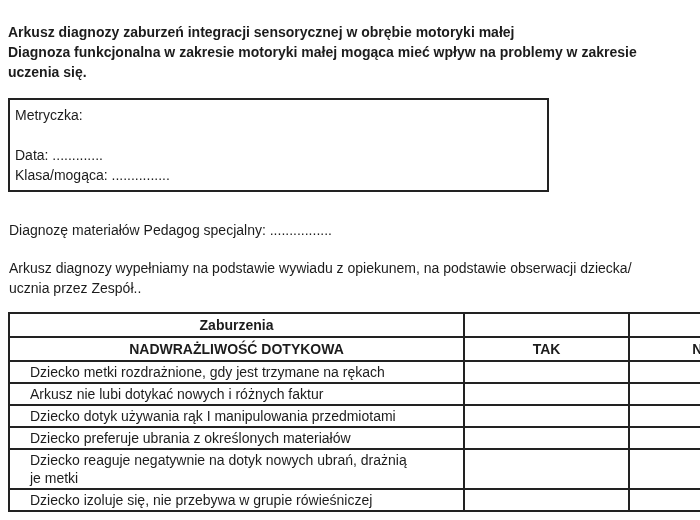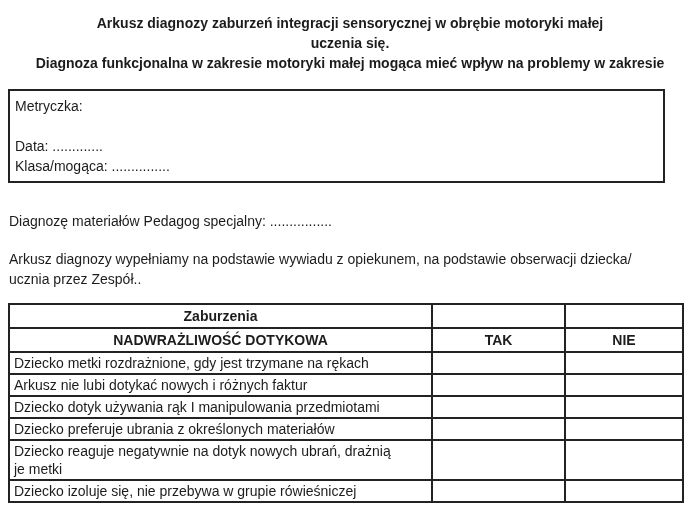--- a/index.html
+++ b/index.html
@@ -13,28 +13,27 @@
     font-size: 14px;
     color: #1c1c1c;
   }
   .page {
     width: 700px;
     height: 520px;
     box-sizing: border-box;
     padding: 0 8px;
   }
   .doc-title {
-    margin-top: 13px;
-    text-align: center;
+    margin-top: 22px;
     font-weight: bold;
     line-height: 20px;
   }
   .metric-box {
     margin-top: 16px;
-    width: 657px;
+    width: 541px;
     box-sizing: border-box;
     border: 2px solid #222;
     padding: 5px 4px 5px 5px;
     line-height: 20px;
   }
   .metric-box .blank-line { height: 20px; }
   .para-diag {
     margin: 28px 0 0 1px;
     line-height: 20px;
   }
@@ -43,21 +42,21 @@
     line-height: 20px;
   }
   table.diag-table {
     margin-top: 14px;
     border-collapse: collapse;
     table-layout: fixed;
     width: 656px;
   }
   .diag-table td {
     border: 2px solid #222;
-    padding: 1px 4px;
+    padding: 1px 20px;
     line-height: 18px;
     vertical-align: top;
     white-space: pre-line;
     overflow: hidden;
   }
   .diag-table tr.hdr-row td {
     text-align: center;
     font-weight: bold;
     line-height: 20px;
     white-space: nowrap;
@@ -66,22 +65,22 @@
   .col-tak { width: 123px; }
   .col-nie { width: 108px; }
 </style>
 </head>
 <body>
 
 <div class="page">
 
   <div class="doc-title">
     <div>Arkusz diagnozy zaburzeń integracji sensorycznej w obrębie motoryki małej</div>
+    <div>Diagnoza funkcjonalna w zakresie motoryki małej mogąca mieć wpływ na problemy w zakresie</div>
     <div>uczenia się.</div>
-    <div>Diagnoza funkcjonalna w zakresie motoryki małej mogąca mieć wpływ na problemy w zakresie</div>
   </div>
 
   <div class="metric-box">
     <div>Metryczka:</div>
     <div class="blank-line"></div>
     <div>Data: .............</div>
     <div>Klasa/mogąca: ...............</div>
   </div>
 
   <div class="para-diag">Diagnozę materiałów Pedagog specjalny: ................</div>

